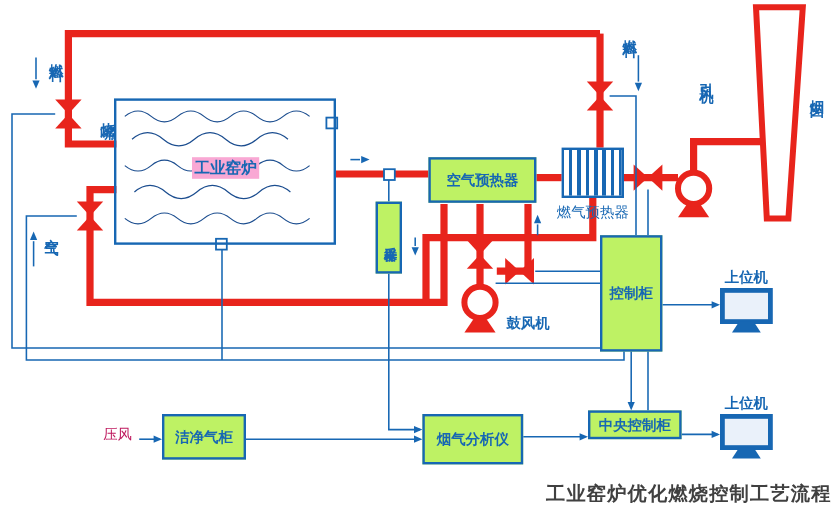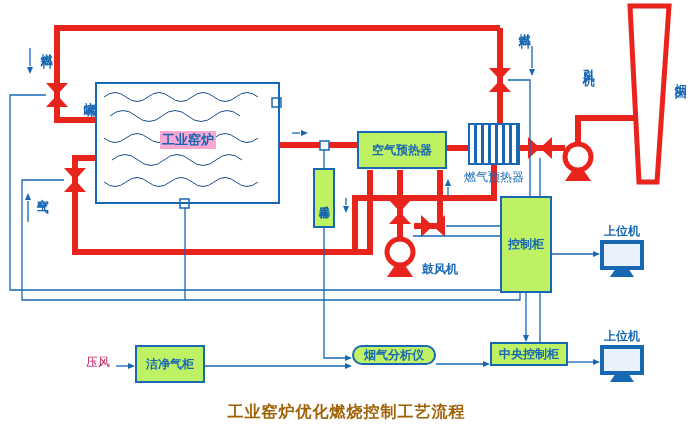--- a/index.html
+++ b/index.html
@@ -12,22 +12,22 @@
   .bf{fill:var(--line,#1767b3);stroke:none;}
   .sensor{fill:#fff;stroke:var(--line,#1767b3);stroke-width:1.5;}
   .flame{stroke:#1b4d8f;stroke-width:1;fill:none;}
   .box{position:absolute;box-sizing:border-box;background:#bef264;border:2px solid var(--line,#1767b3);
        color:var(--line,#1767b3);font-weight:bold;font-size:12px;display:flex;
        align-items:center;justify-content:center;text-align:center;}
   .nofill{background:transparent;}
   .lbl{position:absolute;color:var(--line,#1767b3);font-weight:bold;font-size:12px;line-height:1.15;font-family:Liberation Mono, monospace;}
   .vtext{writing-mode:vertical-rl;text-orientation:upright;letter-spacing:2px;}
   .dark{color:#be185d;}
-  #title{position:absolute;left:0;top:402px;width:100%;text-align:center;
-         font-size:16px;font-weight:bold;color:#a16207;letter-spacing:1px;}
+  #title{position:absolute;left:0;top:402px;width:100%;text-align:right;
+         font-size:16px;font-weight:bold;color:#404040;letter-spacing:1px;}
   #furnace-label{position:absolute;left:160px;top:131px;background:#f9a8d4;padding:0 2px;
          color:var(--line,#1767b3);font-weight:bold;font-size:13px;}
   #gaspre{background:repeating-linear-gradient(90deg,#fff 0,#fff 4px,var(--line,#1767b3) 4px,var(--line,#1767b3) 7px);}
   #gaspre-label{position:absolute;left:450px;top:169px;width:88px;text-align:center;
          color:var(--line,#1767b3);font-weight:normal;font-size:12px;}
 </style>
 </head>
 <body>
 
 <div id="stage">
@@ -154,21 +154,21 @@
 
   <div class="box" style="left:357px;top:131px;width:90px;height:38px;">空气预热器</div>
 
   <div class="box" id="gaspre" style="left:468px;top:123px;width:52px;height:42px;"></div>
   <div id="gaspre-label">燃气预热器</div>
 
   <div class="box" style="left:500px;top:196px;width:52px;height:97px;">控制柜</div>
 
   <div class="box" style="left:135px;top:345px;width:70px;height:38px;">洁净气柜</div>
 
-  <div class="box" style="left:352px;top:345px;width:84px;height:20px;border-radius:15px;">烟气分析仪</div>
+  <div class="box" style="left:352px;top:345px;width:84px;height:42px;">烟气分析仪</div>
 
   <div class="box" style="left:490px;top:342px;width:78px;height:24px;">中央控制柜</div>
 
   <div class="lbl vtext" style="left:38px;top:44px;">燃料</div>
   <div class="lbl vtext" style="left:81px;top:92px;">烧嘴</div>
   <div class="lbl vtext" style="left:34px;top:189px;">空气</div>
   <div class="lbl vtext" style="left:516px;top:24px;">燃料</div>
   <div class="lbl vtext" style="left:580px;top:60px;">引风机</div>
   <div class="lbl vtext" style="left:672px;top:74px;">烟囱</div>
   <div class="lbl" style="left:406px;top:264px;margin-left:16px;">鼓风机</div>

